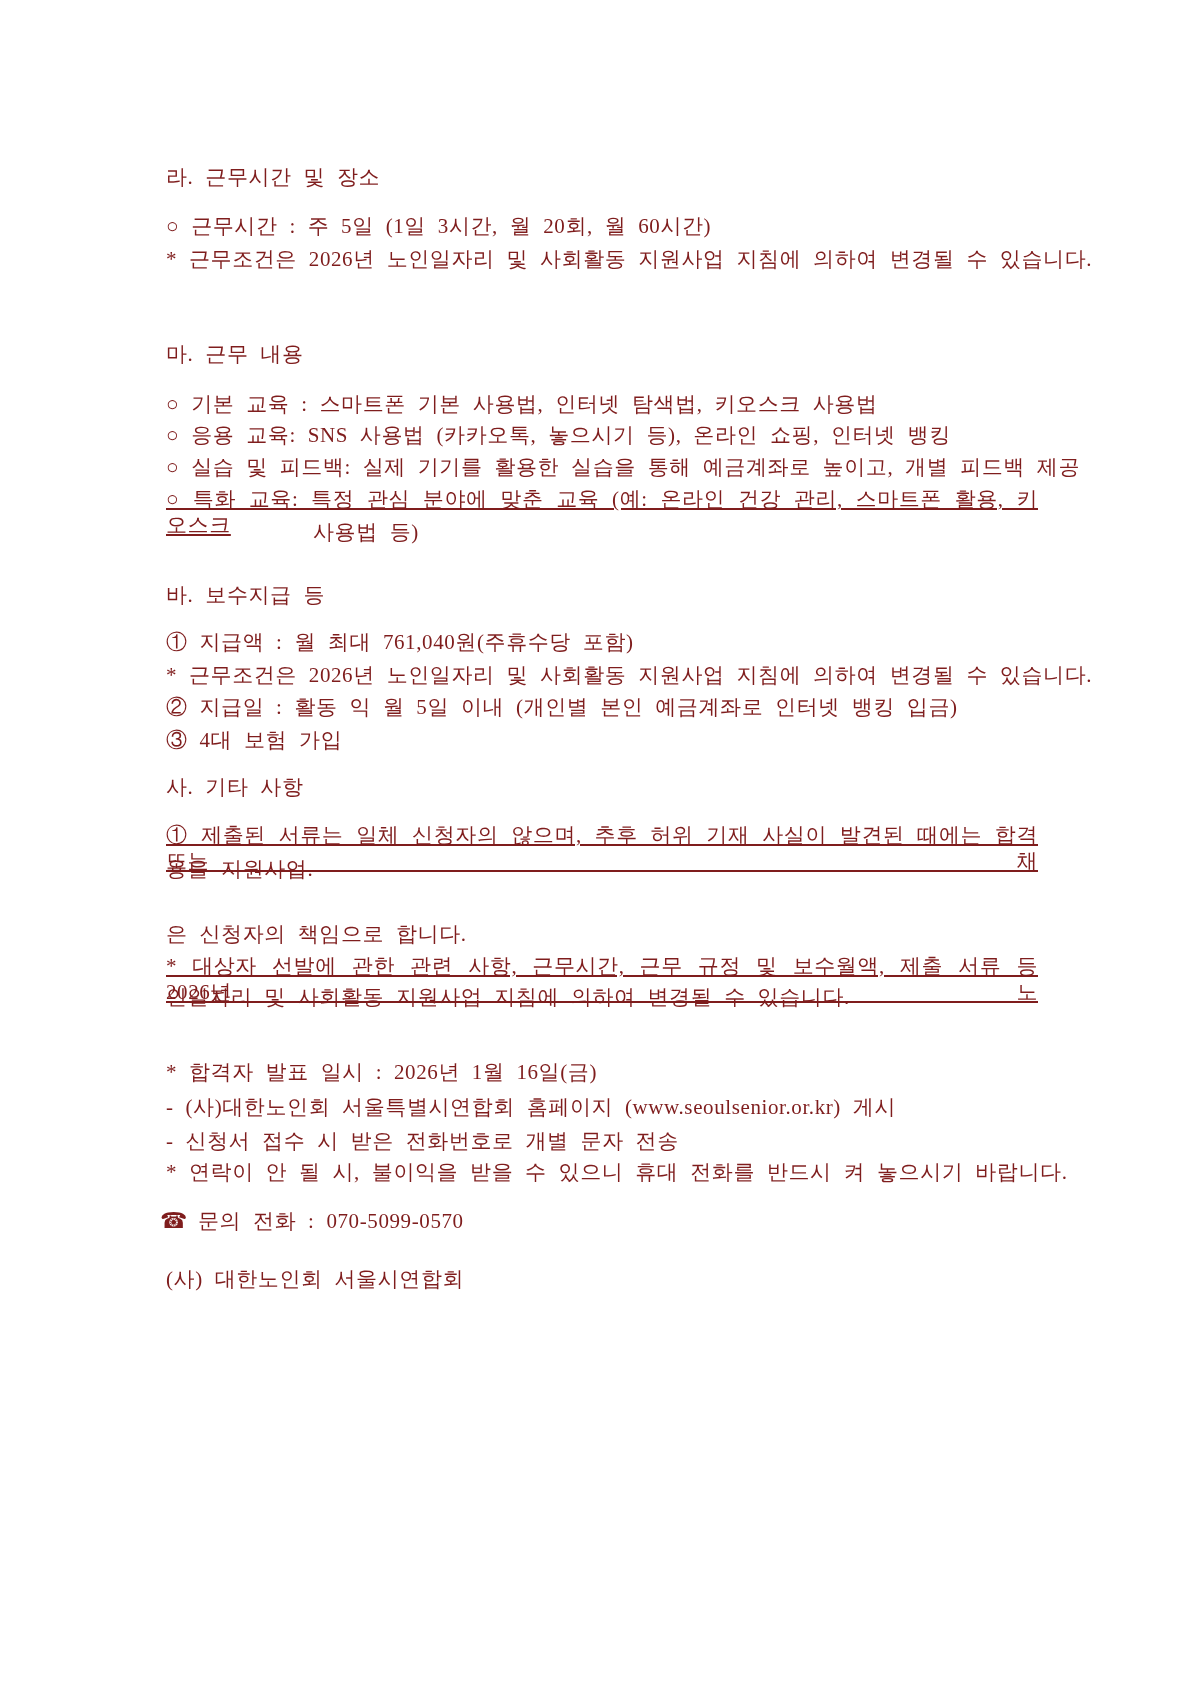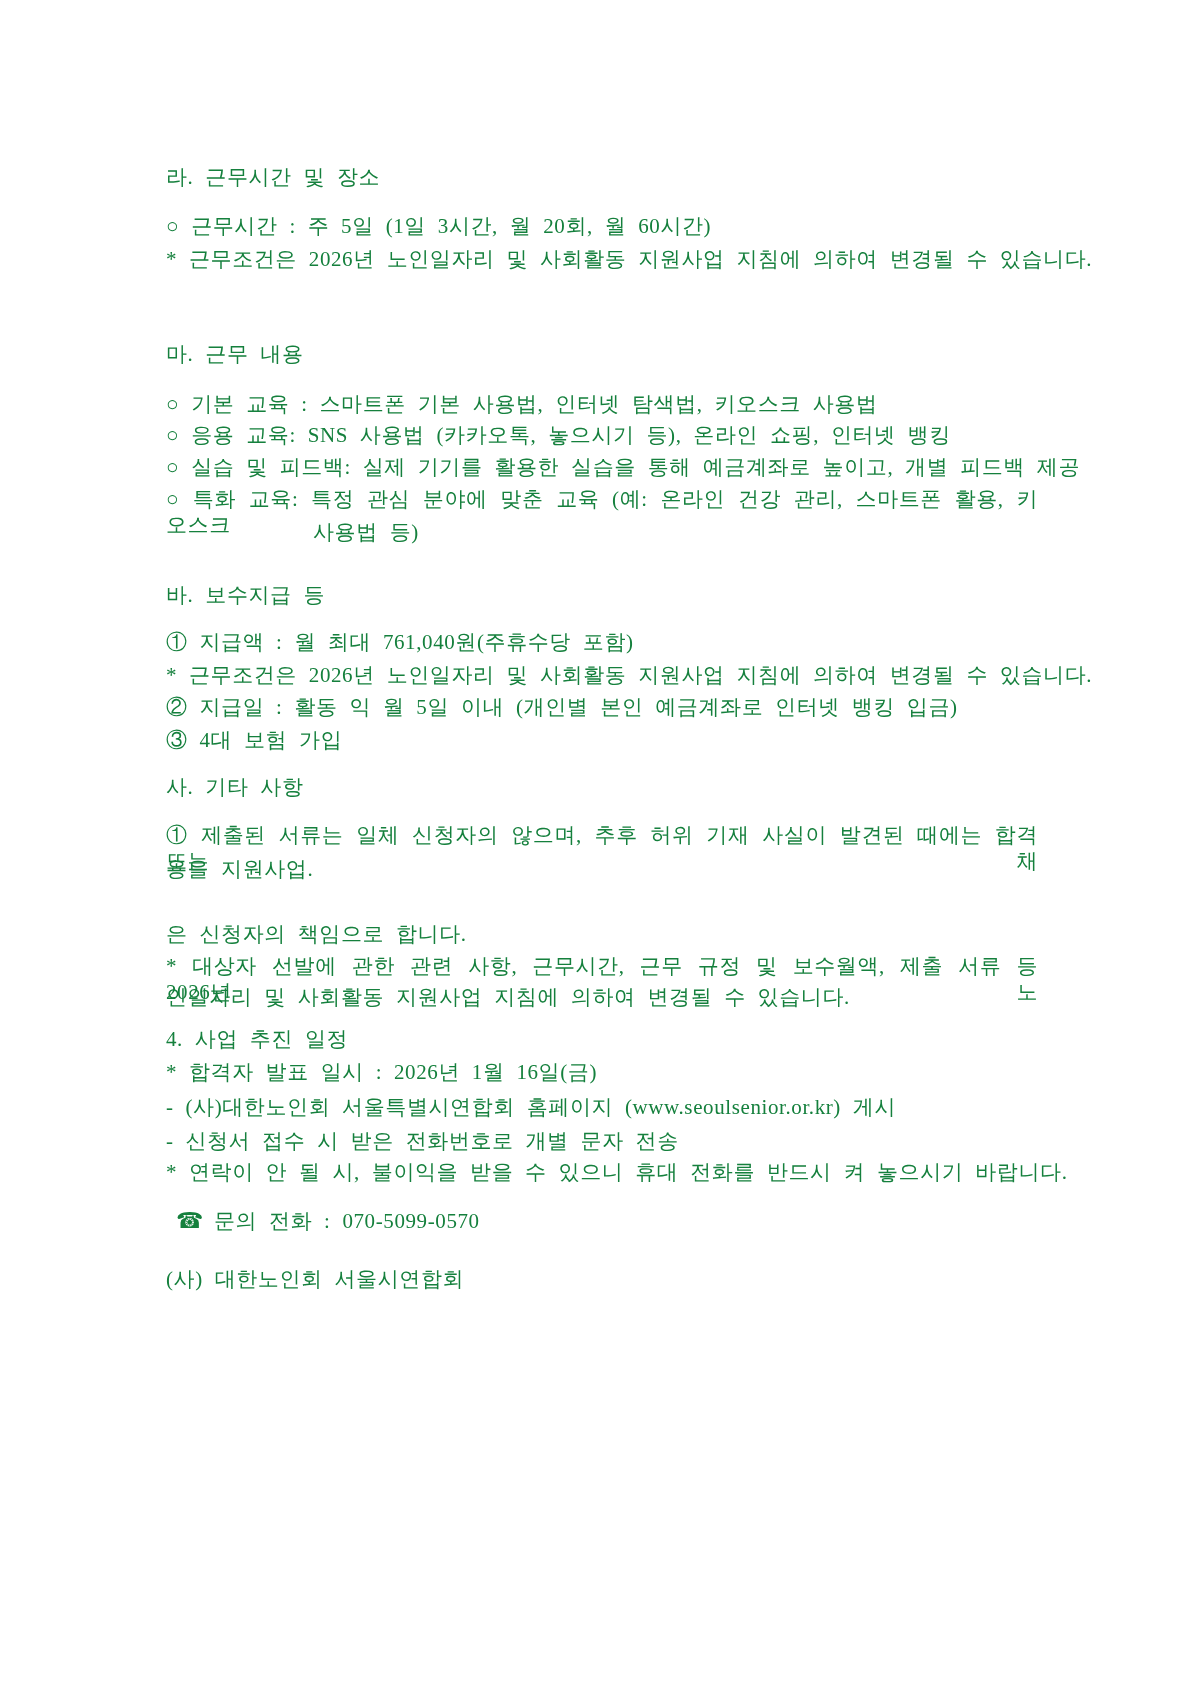--- a/index.html
+++ b/index.html
@@ -6,44 +6,45 @@
     margin: 0;
     padding: 0;
     background: #ffffff;
   }
   .page {
     position: relative;
     width: 1190px;
     height: 1684px;
     background: #ffffff;
     font-family: "Liberation Serif", "DejaVu Serif", serif;
-    color: #15803d;
+    color: #7f1d1d;
     overflow: hidden;
   }
   .ln {
     position: absolute;
     left: 166px;
     width: 872px;
     font-size: 21px;
     line-height: 26px;
     letter-spacing: 0.6px;
     word-spacing: 6px;
     white-space: nowrap;
   }
   .just {
     white-space: normal;
     text-align: justify;
     text-align-last: justify;
+    text-decoration: underline;
   }
   .indent {
     left: 313px;
     width: 700px;
   }
   .contact {
-    left: 176px;
+    left: 160px;
   }
   .tel-icon {
     display: inline-block;
     margin-right: 10px;
     font-size: 22px;
   }
 </style>
 </head>
 <body>
 
@@ -61,21 +62,20 @@
   <div class="ln" style="top:629px">① 지급액 : 월 최대 761,040원(주휴수당 포함)</div>
   <div class="ln" style="top:662px">* 근무조건은 2026년 노인일자리 및 사회활동 지원사업 지침에 의하여 변경될 수 있습니다.</div>
   <div class="ln" style="top:694px">② 지급일 : 활동 익 월 5일 이내 (개인별 본인 예금계좌로 인터넷 뱅킹 입금)</div>
   <div class="ln" style="top:727px">③ 4대 보험 가입</div>
   <div class="ln" style="top:774px">사. 기타 사항</div>
   <div class="ln just" style="top:822px">① 제출된 서류는 일체 신청자의 않으며, 추후 허위 기재 사실이 발견된 때에는 합격 또는 채</div>
   <div class="ln" style="top:856px">용을 지원사업.</div>
   <div class="ln" style="top:921px">은 신청자의 책임으로 합니다.</div>
   <div class="ln just" style="top:953px">* 대상자 선발에 관한 관련 사항, 근무시간, 근무 규정 및 보수월액, 제출 서류 등 2026년 노</div>
   <div class="ln" style="top:984px">인일자리 및 사회활동 지원사업 지침에 의하여 변경될 수 있습니다.</div>
-  <div class="ln" style="top:1026px">4. 사업 추진 일정</div>
   <div class="ln" style="top:1059px">* 합격자 발표 일시 : 2026년 1월 16일(금)</div>
   <div class="ln" style="top:1094px">- (사)대한노인회 서울특별시연합회 홈페이지 (www.seoulsenior.or.kr) 게시</div>
   <div class="ln" style="top:1128px">- 신청서 접수 시 받은 전화번호로 개별 문자 전송</div>
   <div class="ln" style="top:1159px">* 연락이 안 될 시, 불이익을 받을 수 있으니 휴대 전화를 반드시 켜 놓으시기 바랍니다.</div>
   <div class="ln contact" style="top:1208px">
     <span class="tel-icon">☎</span><span>문의 전화 : 070-5099-0570</span>
   </div>
   <div class="ln" style="top:1266px">(사) 대한노인회 서울시연합회</div>
 </div>
 

